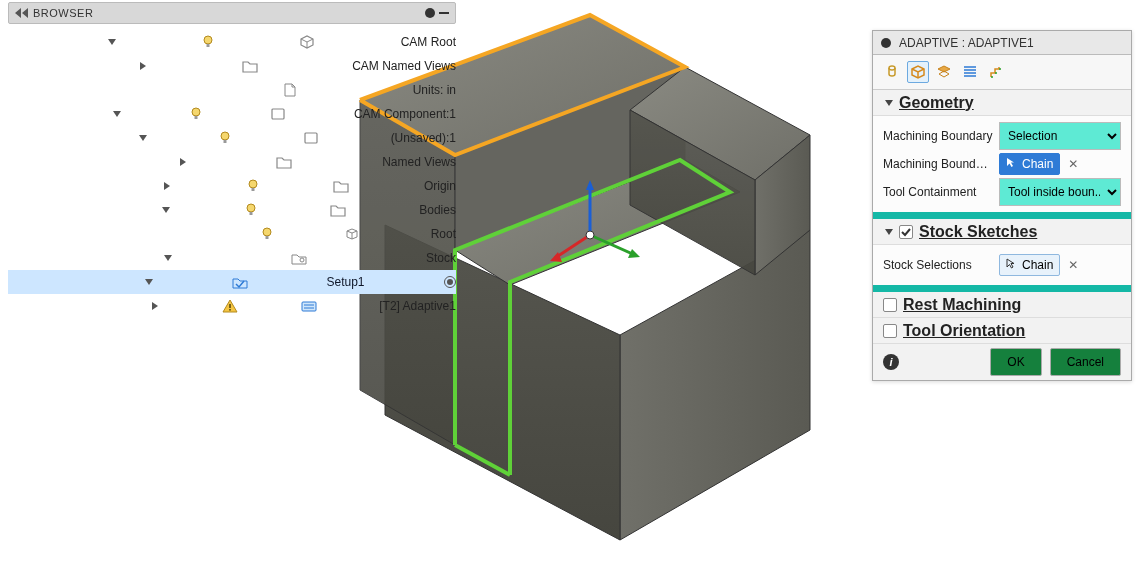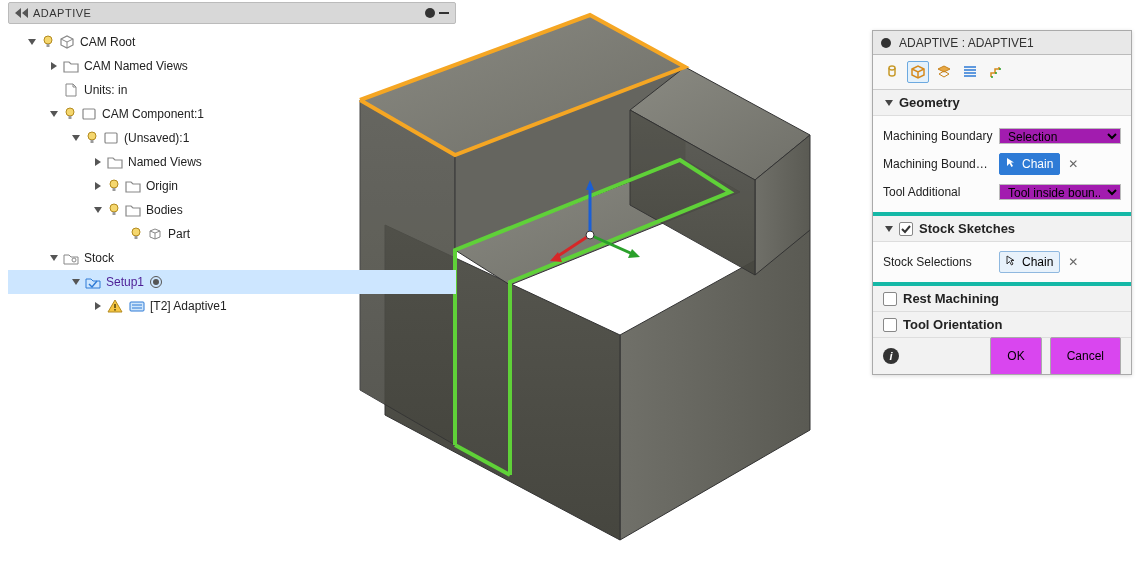--- a/index.html
+++ b/index.html
@@ -9,69 +9,69 @@
   .browser { position: absolute; left: 8px; top: 2px; width: 448px; }
   .browser-header { display: flex; align-items: center; background: #d8d8d8; border: 1px solid #bbb; height: 22px; padding: 0 6px; border-radius: 2px; }
   .browser-header .title { font-size: 11px; color: #333; letter-spacing: 0.5px; margin-left: 4px; }
   .browser-header .spacer { flex: 1; }
   .dot { width: 10px; height: 10px; border-radius: 50%; background: #333; display:inline-block; vertical-align:middle; }
   .dash { width:10px; height:2px; background:#333; display:inline-block; vertical-align:middle; margin-left:4px;}
   .rewind-icon { display:inline-flex; }
   .rewind-icon svg { width:14px; height:10px; }
   
   .tree { padding: 6px 0; }
-  .row { display: flex; align-items: center; height: 24px; cursor: pointer; }
+  .row { display: flex; align-items: center; height: 24px; cursor: pointer; justify-content: space-between; }
   .row .indent { display:inline-block; }
   .tri { width: 12px; height: 12px; display:inline-flex; align-items:center; justify-content:center; margin-right:2px;}
   .tri svg { width:10px; height:10px; }
   .bulb { width:16px; height:16px; display:inline-flex; align-items:center; justify-content:center; margin-right:2px;}
   .bulb svg { width:14px; height:14px; }
   .ico { width:18px; height:16px; display:inline-flex; align-items:center; justify-content:center; margin-right:4px;}
   .ico svg { width:16px; height:14px; }
   .label { color: #222; white-space: nowrap; }
-  .label.blue { color: #4c1d95; font-weight:500; }
+  .label.blue { color: #0f172a; font-weight:500; }
   .selected { background: #cde6ff; }
   .radio-dot { width:12px; height:12px; border:1px solid #555; border-radius:50%; margin-left:6px; display:inline-flex; align-items:center; justify-content:center;}
   .radio-dot .inner{ width:6px; height:6px; background:#555; border-radius:50%;}
   
   
   .viewport { position:absolute; left:300px; top:0; width:580px; height:571px; }
   .viewport svg { width:100%; height:100%; }
   
   
   .props { position: absolute; right: 12px; top: 30px; width: 260px; border: 1px solid #aaa; background:#fafafa; box-shadow: 0 1px 4px rgba(0,0,0,.15);}
   .props-header { display:flex; align-items:center; height:24px; background:#e8e8e8; border-bottom:1px solid #bbb; padding:0 8px; font-size:11px; color:#333;}
   .props-header .dot { margin-right:8px;}
   .toolbar { display:flex; gap:4px; padding:6px 8px; border-bottom:1px solid #ccc; background:#f7f7f7;}
   .toolbar .tbtn { width:22px; height:22px; border:1px solid transparent; display:flex; align-items:center; justify-content:center; border-radius:2px; cursor:pointer;}
   .toolbar .tbtn.active { border-color:#6ca9e0; background:#e4f1fb;}
   .toolbar .tbtn svg { width:16px; height:16px;}
   
   .section-head { display:flex; align-items:center; height:26px; padding:0 10px; border-bottom:1px solid #ddd; background:#f2f2f2; cursor:pointer;}
   .section-head .tri { margin-right:4px;}
   .section-head .cb { margin-right:6px;}
-  .section-head .hlabel { font-weight:bold; color:#222; font-size:13px;}
-  .section-body { padding:6px 10px; border-bottom:4px solid #14b8a6; background:#fcfcfc;}
+  .section-head .hlabel { font-weight:bold; color:#222; font-size:16px;text-decoration:underline;}
+  .section-body { padding:6px 10px; border-bottom:7px solid #14b8a6; background:#fcfcfc;}
   .prow { display:flex; align-items:center; height:28px; gap:6px;}
   .prow .plabel { flex: 0 0 110px; color:#222; white-space:nowrap; overflow:hidden; text-overflow:ellipsis;}
   .prow .pctl { flex:1; display:flex; align-items:center; gap:4px;}
-  select, input.text { width:100%; height:16px; border:1px solid #bbb; background:#a21caf; padding:0 4px; font-size:12px;}
+  select, input.text { width:100%; height:28px; border:1px solid #bbb; background:#5eead4; padding:0 4px; font-size:12px;}
   .chip { display:flex; align-items:center; gap:4px; height:22px; padding:0 6px; border:1px solid #8fb8df; background:#e8f2fb; border-radius:2px;}
   .chip.sel { background:#2e7bd6; color:#fff; border-color:#2e7bd6;}
   .chip .cursor-ic svg{ width:12px; height:12px;}
   .xbtn { width:18px; height:18px; display:flex; align-items:center; justify-content:center; color:#666; cursor:pointer;}
   .cb { width:14px; height:14px; border:1px solid #888; background:#fff; border-radius:2px; display:inline-flex; align-items:center; justify-content:center;}
   .cb.checked svg{ width:10px; height:10px;}
   .spin { display:flex; align-items:center; width:100%;}
   .spin input { flex:1; border:1px solid #bbb; height:22px; padding:0 4px;}
   
   .footer { display:flex; align-items:center; height:36px; padding:0 10px; gap:8px; background:#f2f2f2;}
   .footer .info { width:16px; height:16px; border-radius:50%; background:#333; color:#fff; display:flex; align-items:center; justify-content:center; font-style:italic; font-weight:bold; font-size:11px;}
   .footer .spacer{flex:1;}
-  .btn { height:38px; padding:0 16px; border:1px solid #aaa; background:#d946ef; border-radius:2px; cursor:pointer;}
+  .btn { height:28px; padding:0 16px; border:1px solid #aaa; background:#15803d; border-radius:2px; cursor:pointer;}
 </style>
 </head>
 <body>
 
 <div class="viewport">
 <svg viewBox="0 0 580 571">
 
   <defs>
     <linearGradient id="g1" x1="0" y1="0" x2="1" y2="1">
       <stop offset="0" stop-color="#8a8a82"></stop>
@@ -137,21 +137,21 @@
 </svg>
 </div>
 
 <div class="browser">
   <div class="browser-header">
     <span class="rewind-icon">
       <svg viewBox="0 0 14 10">
           <path d="M6 0 L0 5 L6 10 Z M13 0 L7 5 L13 10 Z" fill="#555"></path>
         </svg>
     </span>
-    <span class="title">ADAPTIVE</span>
+    <span class="title">BROWSER</span>
     <span class="spacer"></span>
     <span class="dot"></span>
     <span class="dash"></span>
   </div>
   <div class="tree" id="tree">
       <div class="row">
         <span class="indent" style="width:18px"></span>
         <span class="tri">
           <svg viewBox="0 0 10 10">
             <path d="M1 2 L9 2 L5 8 Z" fill="#555"></path>
@@ -298,21 +298,21 @@
             <circle cx="7" cy="5" r="4" fill="#f5d76e" stroke="#b38a1e"></circle>
             <rect x="5.5" y="9" width="3" height="3" fill="#999"></rect>
           </svg>
         </span>
         <span class="ico">
           <svg viewBox="0 0 16 14">
             <path d="M3 4 L8 2 L13 4 L13 10 L8 12 L3 10 Z" fill="none" stroke="#888"></path>
             <path d="M3 4 L8 6 L13 4 M8 6 V12" stroke="#888" fill="none"></path>
           </svg>
         </span>
-        <span class="label">Part</span>
+        <span class="label">Root</span>
       </div>
       <div class="row">
         <span class="indent" style="width:40px"></span>
         <span class="tri">
           <svg viewBox="0 0 10 10">
             <path d="M1 2 L9 2 L5 8 Z" fill="#555"></path>
           </svg>
         </span>
         <span class="ico">
           <svg viewBox="0 0 16 14">
@@ -423,21 +423,21 @@
         <span class="chip sel">
           <span class="cursor-ic"><svg viewBox="0 0 12 12">
                 <path d="M1 1 L1 9 L3.5 6.5 L5.5 10 L7 9 L5 5.5 L8 5.5 Z" fill="#fff"></path>
               </svg></span>
           <span>Chain</span>
         </span>
         <span class="xbtn">✕</span>
       </span>
     </div>
     <div class="prow">
-      <span class="plabel">Tool Additional</span>
+      <span class="plabel">Tool Containment</span>
       <span class="pctl">
           <select><option>Tool inside boun...</option></select>
         </span>
     </div>
   </div>
 
   <div class="section-head">
     <span class="tri">
         <svg viewBox="0 0 10 10">
           <path d="M1 2 L9 2 L5 8 Z" fill="#444"></path>

